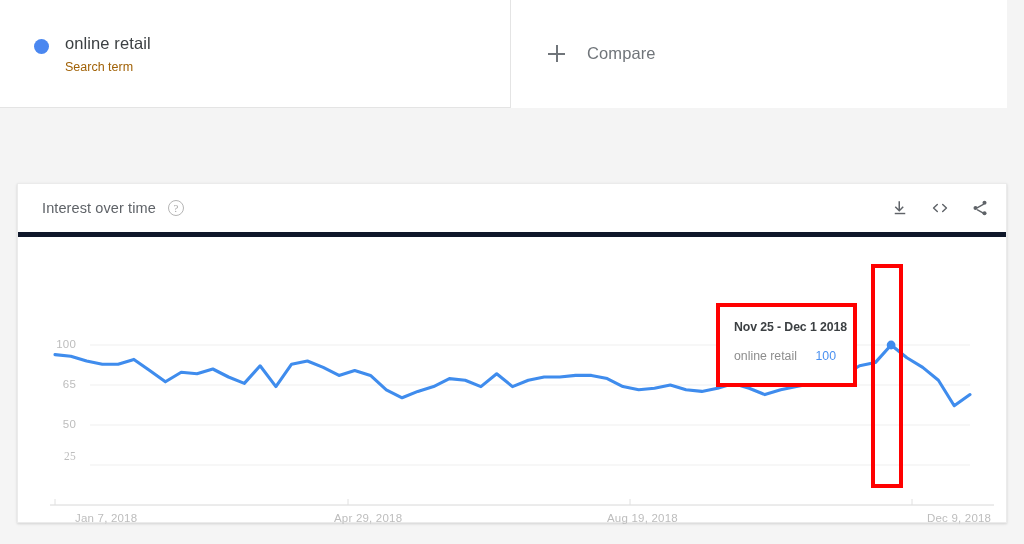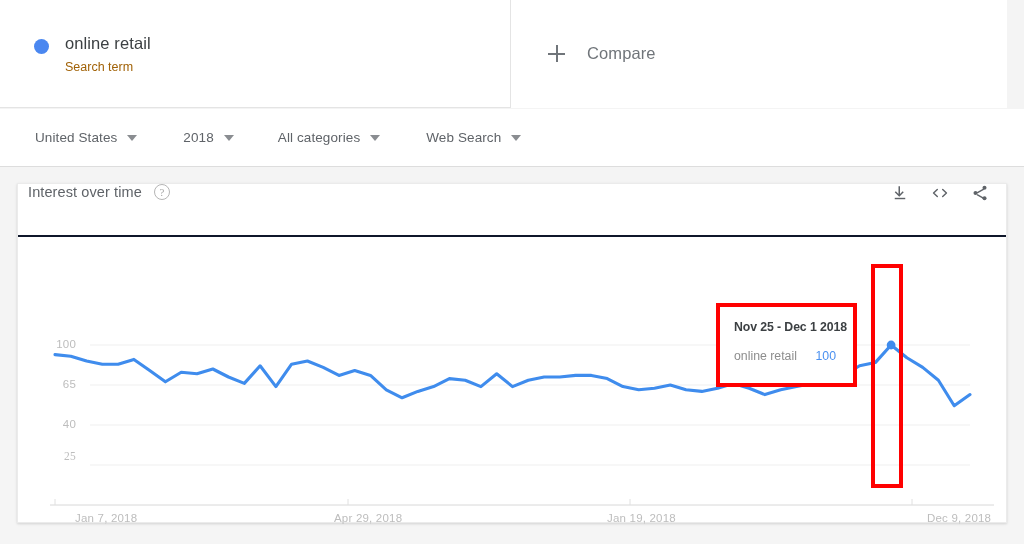--- a/index.html
+++ b/index.html
@@ -83,22 +83,22 @@
 
   
   .card {
     position: absolute; left: 17px; top: 183px;
     width: 990px; height: 340px;
     background: #ffffff;
     border: 1px solid #ebebeb;
     box-shadow: 0 1px 2px rgba(0,0,0,.10), 0 1px 4px rgba(0,0,0,.05);
   }
   .card-head {
-    height: 53px; display: flex; align-items: flex-start;
-    border-bottom: 2px solid #0f172a; padding: 0 17px 0 10px;
+    height: 53px; display: flex; align-items: center;
+    border-bottom: 5px solid #0f172a; padding: 0 17px 0 24px;
   }
   .card-title { font-size: 14.5px; color: #5f6368; letter-spacing: .1px; }
   .help-icon {
     width: 16px; height: 16px; border-radius: 50%;
     border: 1.3px solid #b5b5b5; margin-left: 12px;
     display: flex; align-items: center; justify-content: center;
     font-size: 11px; color: #a5a5a5; cursor: pointer; line-height: 1;
     font-family: "Liberation Serif", serif;
   }
   .head-spacer { flex: 1 1 auto; }
@@ -156,38 +156,20 @@
       </div>
     </div>
     <div class="compare-cell">
       <div class="compare-btn">
         <span class="plus-icon"></span>
         <span class="compare-label">Compare</span>
       </div>
     </div>
   </div>
 
-  <div class="filter-bar">
-    <div class="filter-item" id="f-country">
-      <span class="fl">United States</span>
-      <span class="caret"></span>
-    </div>
-    <div class="filter-item" id="f-time">
-      <span class="fl">2018</span>
-      <span class="caret"></span>
-    </div>
-    <div class="filter-item" id="f-cat">
-      <span class="fl">All categories</span>
-      <span class="caret"></span>
-    </div>
-    <div class="filter-item" id="f-type">
-      <span class="fl">Web Search</span>
-      <span class="caret"></span>
-    </div>
-  </div>
 
   <div class="card">
 
     <div class="card-head">
       <span class="card-title">Interest over time</span>
       <span class="help-icon">?</span>
       <span class="head-spacer"></span>
       <span class="head-icons">
         <svg class="hicon" width="18" height="18" viewBox="0 0 24 24" fill="#5f6368">
           <path d="M12 3v10.2l3.6-3.6 1.4 1.4-6 6-6-6 1.4-1.4 3.6 3.6V3h2z"></path>
@@ -222,26 +204,26 @@
         <line x1="612" y1="262" x2="612" y2="268" stroke="#e0e0e0" stroke-width="1"></line>
         <line x1="894" y1="262" x2="894" y2="268" stroke="#e0e0e0" stroke-width="1"></line>
 
         <polyline id="series-path" fill="none" stroke="#3f8ced" stroke-width="3.1" stroke-linejoin="round" stroke-linecap="round" points="37.0,117.6 52.8,119.2 68.6,124.0 84.3,127.2 100.1,127.2 115.9,122.4 131.7,133.6 147.4,144.8 163.2,135.2 179.0,136.8 194.8,132.0 210.5,140.0 226.3,146.4 242.1,128.8 257.9,149.6 273.6,127.2 289.4,124.0 305.2,130.4 321.0,138.4 336.7,133.6 352.5,138.4 368.3,152.8 384.1,160.8 399.8,154.4 415.6,149.6 431.4,141.6 447.2,143.2 462.9,149.6 478.7,136.8 494.5,149.6 510.3,143.2 526.1,140.0 541.8,140.0 557.6,138.4 573.4,138.4 589.2,141.6 604.9,149.6 620.7,152.8 636.5,151.2 652.3,148.0 668.0,152.8 683.8,154.4 699.6,151.2 715.4,146.4 731.1,151.2 746.9,157.6 762.7,152.8 778.5,149.6 794.2,146.4 810.0,133.6 825.8,138.4 841.6,128.8 857.3,125.6 873.1,108.0 888.9,120.8 904.7,130.4 920.4,143.2 936.2,168.8 952.0,157.6"></polyline>
 
         <circle id="hl-dot" cx="873.1" cy="108.0" r="4.4" fill="#3f8ced"></circle>
       </svg>
 
       <div class="ytick" style="left:22px; top:101px;">100</div>
       <div class="ytick" style="left:22px; top:141px;">65</div>
-      <div class="ytick" style="left:22px; top:181px;">40</div>
+      <div class="ytick" style="left:22px; top:181px;">50</div>
       <div class="ytick" style="left:22px; top:213px;font-family:Liberation Serif, serif;">25</div>
 
       <div class="xtick" style="left:21px;  top:275px;margin-left:36px;">Jan 7, 2018</div>
       <div class="xtick" style="left:316px; top:275px;">Apr 29, 2018</div>
-      <div class="xtick" style="left:589px; top:275px;">Jan 19, 2018</div>
+      <div class="xtick" style="left:589px; top:275px;">Aug 19, 2018</div>
       <div class="xtick" style="left:873px; top:275px;margin-left:36px;">Dec 9, 2018</div>
     </div>
   </div>
 
   <div class="tooltip">
     <div class="tt-date">Nov 25 - Dec 1 2018</div>
     <div class="tt-row">
       <span class="tt-name">online retail</span>
       <span class="tt-val">100</span>
     </div>

